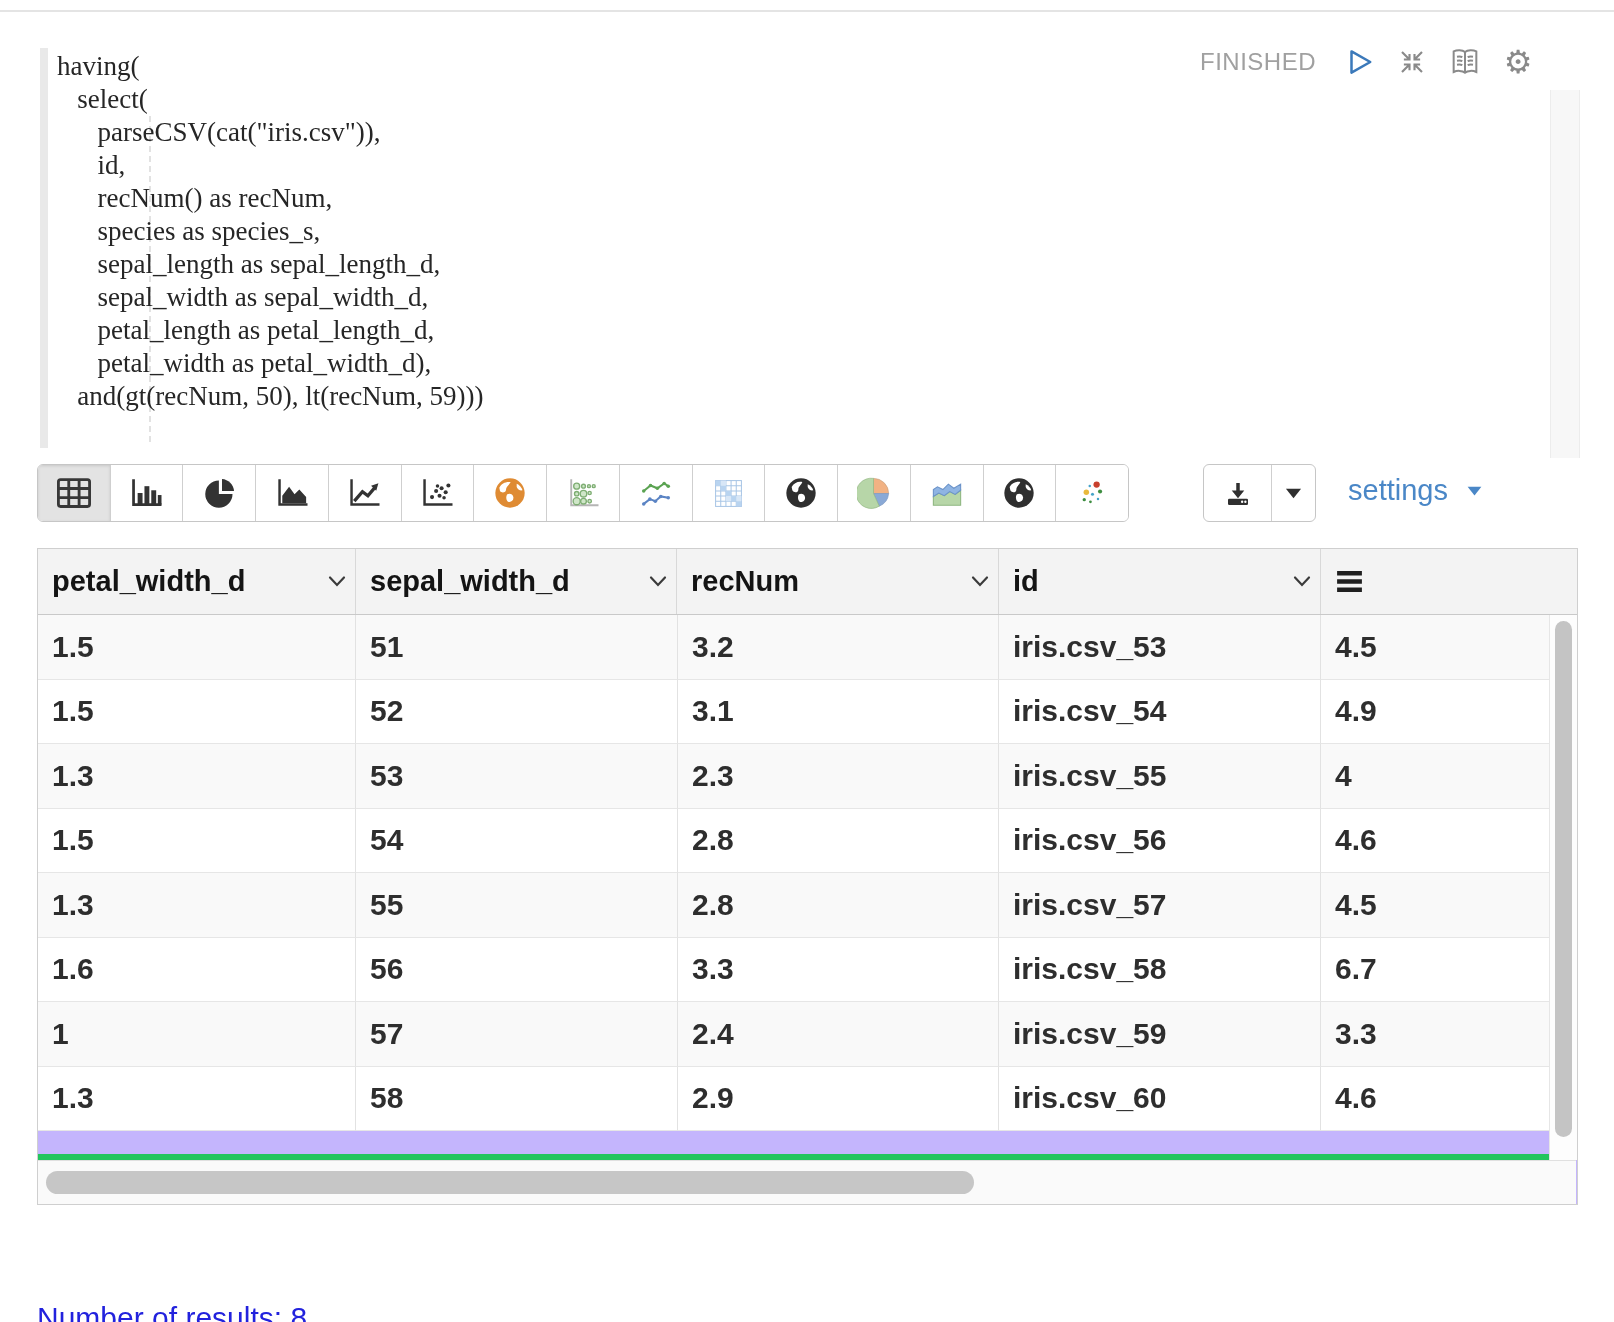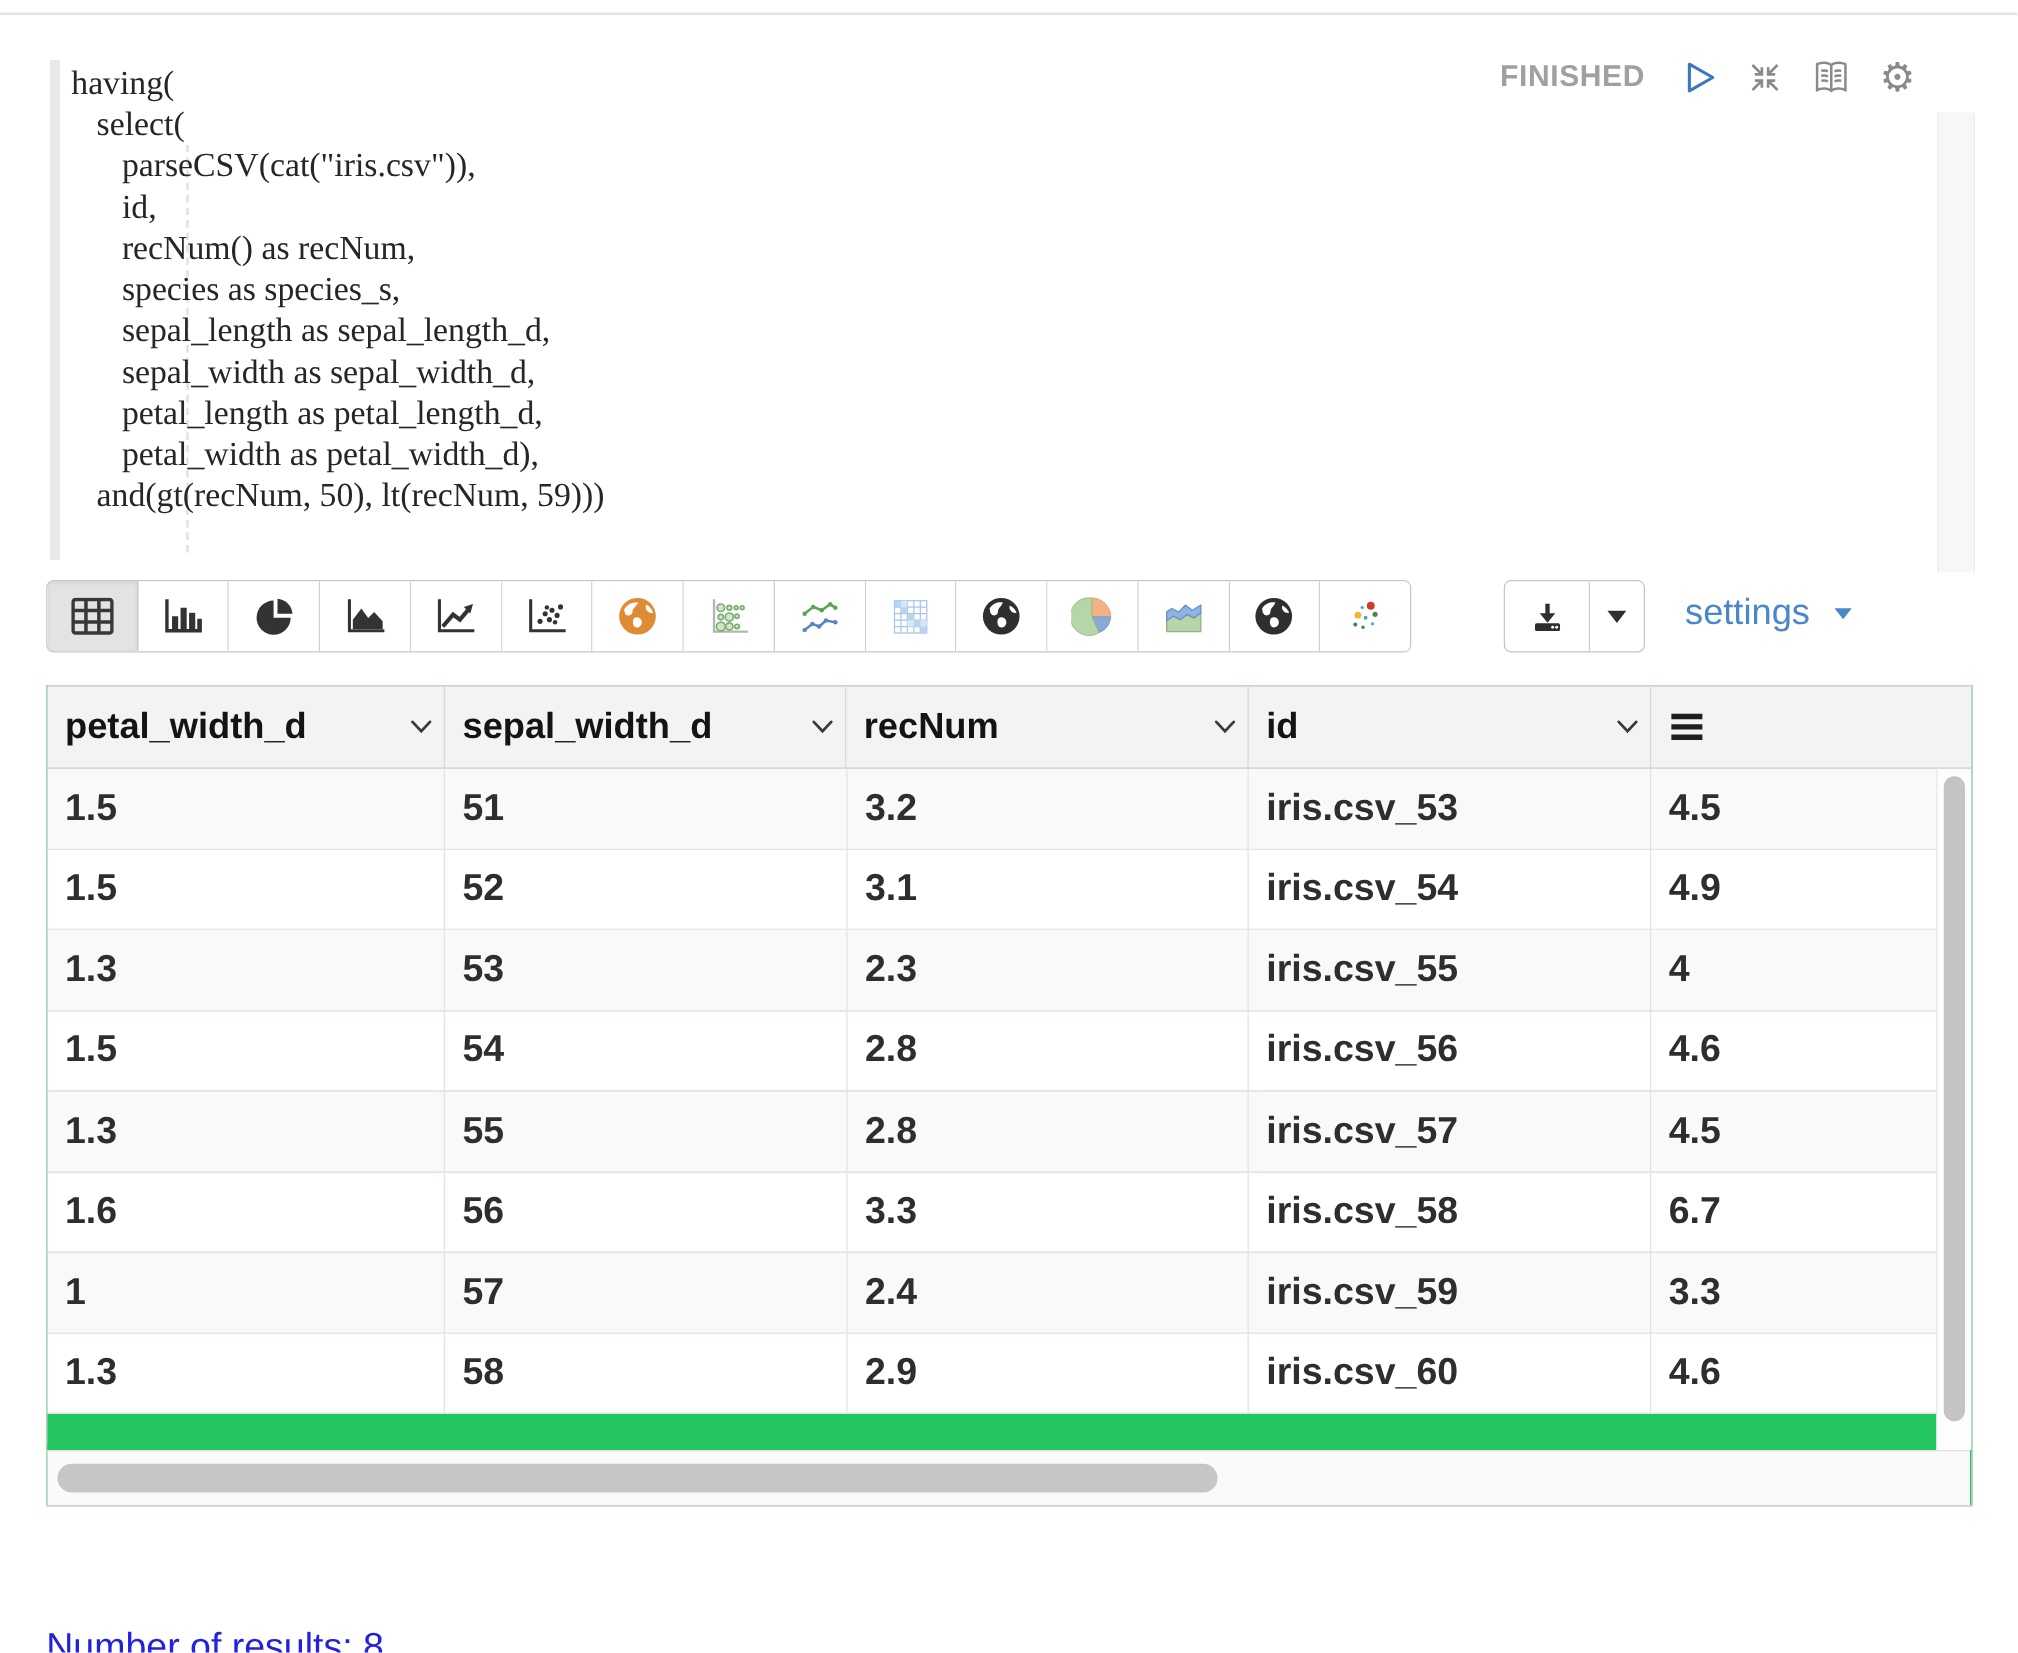--- a/index.html
+++ b/index.html
@@ -17,21 +17,21 @@
   .indent-guide { position:absolute; left:109px; top:68px; height:326px; border-left:2px dashed #e2e2e2; }
   .code-text {
     position:absolute; left:17px; top:2px;
     font-family:Liberation Serif, serif;
     font-size:27px; line-height:33px; color:#262626; white-space:pre;
   }
   .code-vscroll { position:absolute; left:1550px; top:90px; width:30px; height:368px; background:#f7f7f7; border-left:1px solid #ececec; border-right:1px solid #ececec; }
 
   
   .para-controls { position:absolute; top:46px; right:80px; display:flex; align-items:center; gap:21px; }
-  .status-label { font-size:24px; color:#a0a0a0; letter-spacing:0.5px; margin-right:6px;font-weight:bold; }
+  .status-label { font-size:24px; color:#a0a0a0; letter-spacing:0.5px; margin-right:6px; }
   .ctrl-icon { display:flex; align-items:center; justify-content:center; width:32px; height:32px; cursor:pointer; }
   .gear-glyph { font-size:32px; color:#8a8a8a; line-height:1; }
 
   
   .toolbar-row { position:absolute; left:37px; top:464px; width:1541px; height:58px; }
   .chart-group {
     position:absolute; left:0; top:0; width:1092px; height:58px;
     background:#fff; border:1.5px solid #c6c6c6; border-radius:6px;
     display:flex; overflow:hidden;
   }
@@ -50,21 +50,21 @@
   .dl-main { width:68px; border-right:1px solid #cfcfcf; }
   .dl-caret { flex:1; }
   .settings-link {
     position:absolute; left:1311px; top:10px; display:flex; align-items:center; gap:19px;
     font-size:29px; cursor:pointer;
   }
 
   
   .result-table {
     position:absolute; left:37px; top:548px; width:1541px; height:657px;
-    border:1.5px solid #cfcfcf; background:#22c55e;
+    border:1.5px solid #cfcfcf; background:#c4b5fd;
   }
   .thead { display:flex; height:66px; background:#f3f3f3; border-bottom:1px solid #c9c9c9; }
   .th {
     display:flex; align-items:center; padding-left:14px; padding-right:8px;
     border-right:1px solid #d8d8d8; font-weight:bold; font-size:29px; color:#141414;
     overflow:hidden; white-space:nowrap; position:relative; cursor:pointer;
   }
   .th .col-label { flex:1; overflow:hidden; white-space:nowrap; }
   .hc0{width:318px} .hc1{width:322px} .hc2{width:321px} .hc3{width:322px}
   .hc4{width:202px; padding-right:0;}

